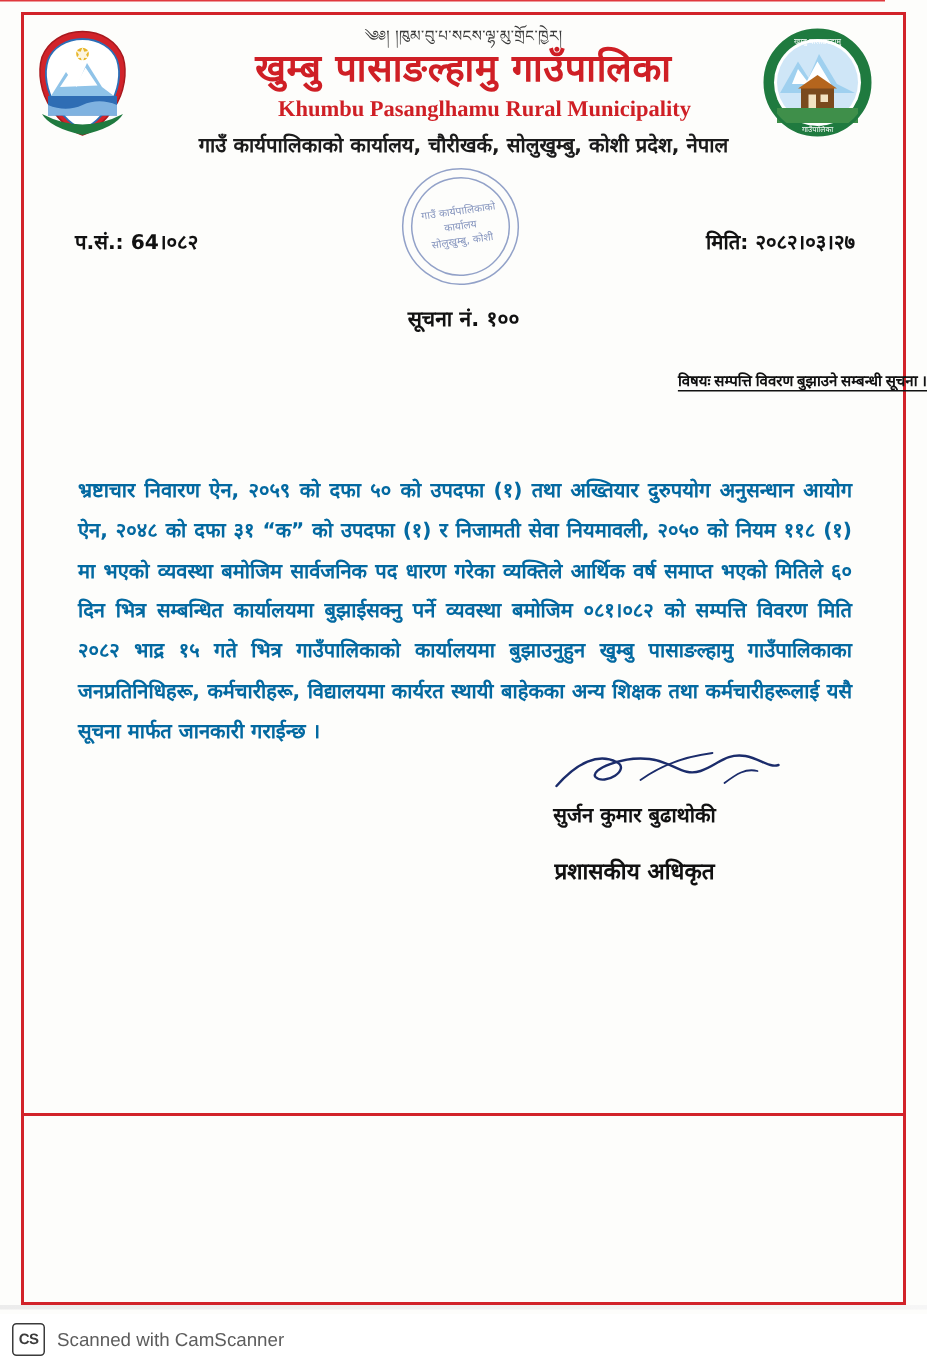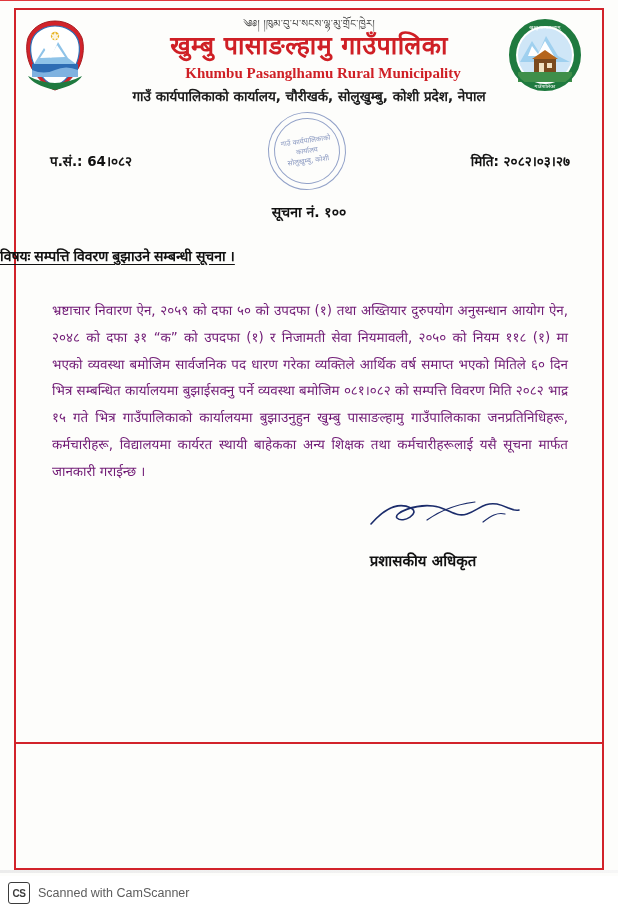--- a/index.html
+++ b/index.html
@@ -165,39 +165,39 @@
     font-family: "DejaVu Sans", sans-serif;
     font-size: 14px;
     font-weight: bold;
     color: #111;
   }
   .subject {
     position: absolute;
     left: 0;
     top: 246px;
     width: 618px;
-    text-align: left;
-    font-family: Liberation Sans, sans-serif;
-    font-size: 14px;
+    text-align: right;
+    font-family: Liberation Serif, serif;
+    font-size: 10px;
     font-weight: bold;
     color: #111;
     text-decoration: underline;
     text-underline-offset: 3px;
   }
 
   
   .body-text {
     position: absolute;
     left: 52px;
-    top: 298px;
+    top: 315px;
     width: 516px;
     font-family: "DejaVu Sans", sans-serif;
     font-size: 13.4px;
-    font-weight: normal;
-    color: #701a75;
+    font-weight: bold;
+    color: #0369a1;
     line-height: 2.0;
     text-align: justify;
     text-justify: inter-word;
   }
 
   
   .sig-block {
     position: absolute;
     right: 70px;
     top: 498px;
@@ -368,20 +368,21 @@
   <div class="body-text">भ्रष्टाचार निवारण ऐन, २०५९ को दफा ५० को उपदफा (१) तथा अख्तियार दुरुपयोग अनुसन्धान आयोग ऐन, २०४८ को दफा ३१ “क” को उपदफा (१) र निजामती सेवा नियमावली, २०५० को नियम ११८ (१) मा भएको व्यवस्था बमोजिम सार्वजनिक पद धारण गरेका व्यक्तिले आर्थिक वर्ष समाप्त भएको मितिले ६० दिन भित्र सम्बन्धित कार्यालयमा बुझाईसक्नु पर्ने व्यवस्था बमोजिम ०८१।०८२ को सम्पत्ति विवरण मिति २०८२ भाद्र १५ गते भित्र गाउँपालिकाको कार्यालयमा बुझाउनुहुन खुम्बु पासाङल्हामु गाउँपालिकाका जनप्रतिनिधिहरू, कर्मचारीहरू, विद्यालयमा कार्यरत स्थायी बाहेकका अन्य शिक्षक तथा कर्मचारीहरूलाई यसै सूचना मार्फत जानकारी गराईन्छ ।</div>
 
   <div class="sig-block">
     <div class="sig-scribble">
       <svg width="160" height="34" viewBox="0 0 160 34" xmlns="http://www.w3.org/2000/svg" style="margin-left:40px;">
         <path d="M8 26 C22 10 36 4 48 10 C58 15 40 26 34 20 C30 15 52 6 70 8 C86 10 92 20 104 16 C116 12 120 4 134 6 C144 8 150 14 156 12" fill="none" stroke="#1b2c6b" stroke-width="1.6" stroke-linecap="round"></path>
         <path d="M64 22 C78 12 96 6 112 4" fill="none" stroke="#1b2c6b" stroke-width="1.2" stroke-linecap="round"></path>
         <path d="M120 24 C128 18 134 14 142 16" fill="none" stroke="#1b2c6b" stroke-width="1.2" stroke-linecap="round"></path>
       </svg>
     </div>
+    <div class="sig-name">सुर्जन कुमार बुढाथोकी</div>
     <div class="sig-post">प्रशासकीय अधिकृत</div>
   </div>
 
   <div class="footer-rule"></div>
 
 
   <div class="scan-edge"></div>
 
   <div class="cam-bar">
     <div class="cs-badge">CS</div>

